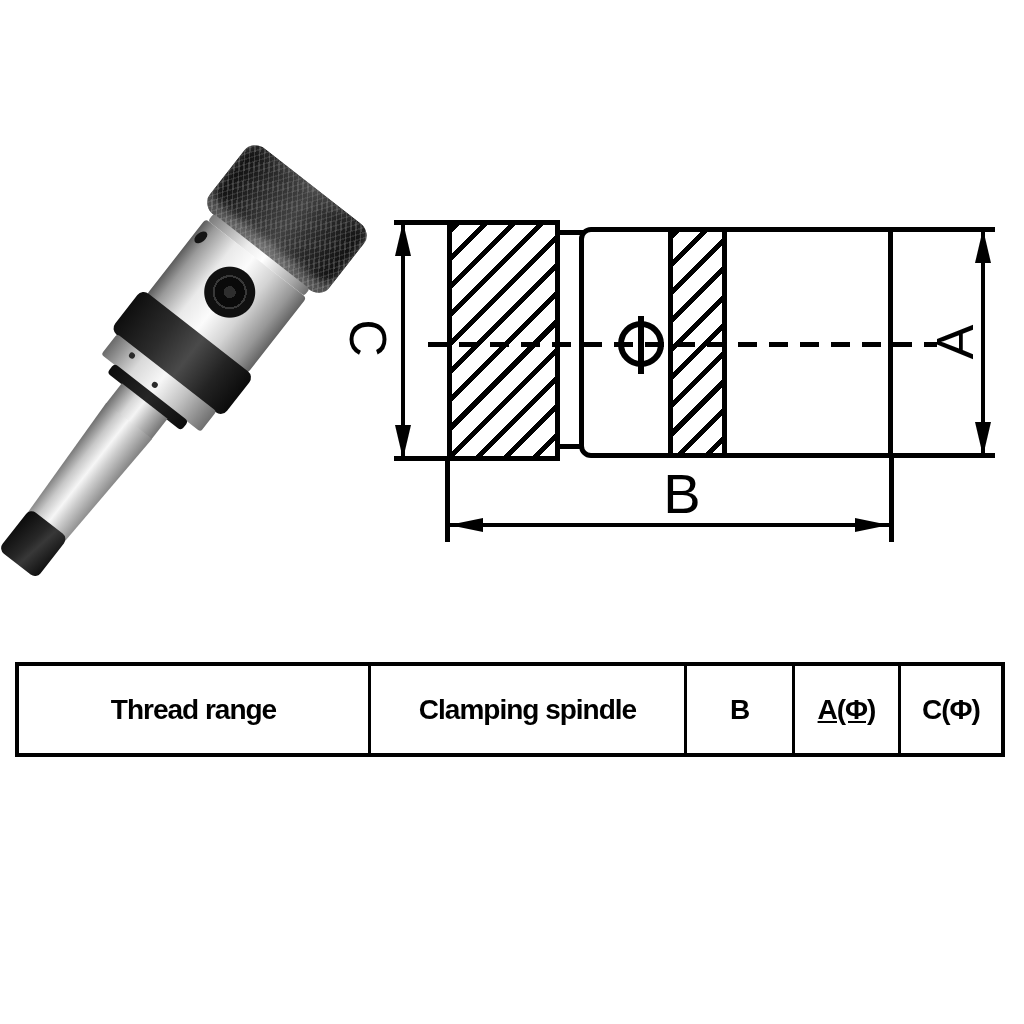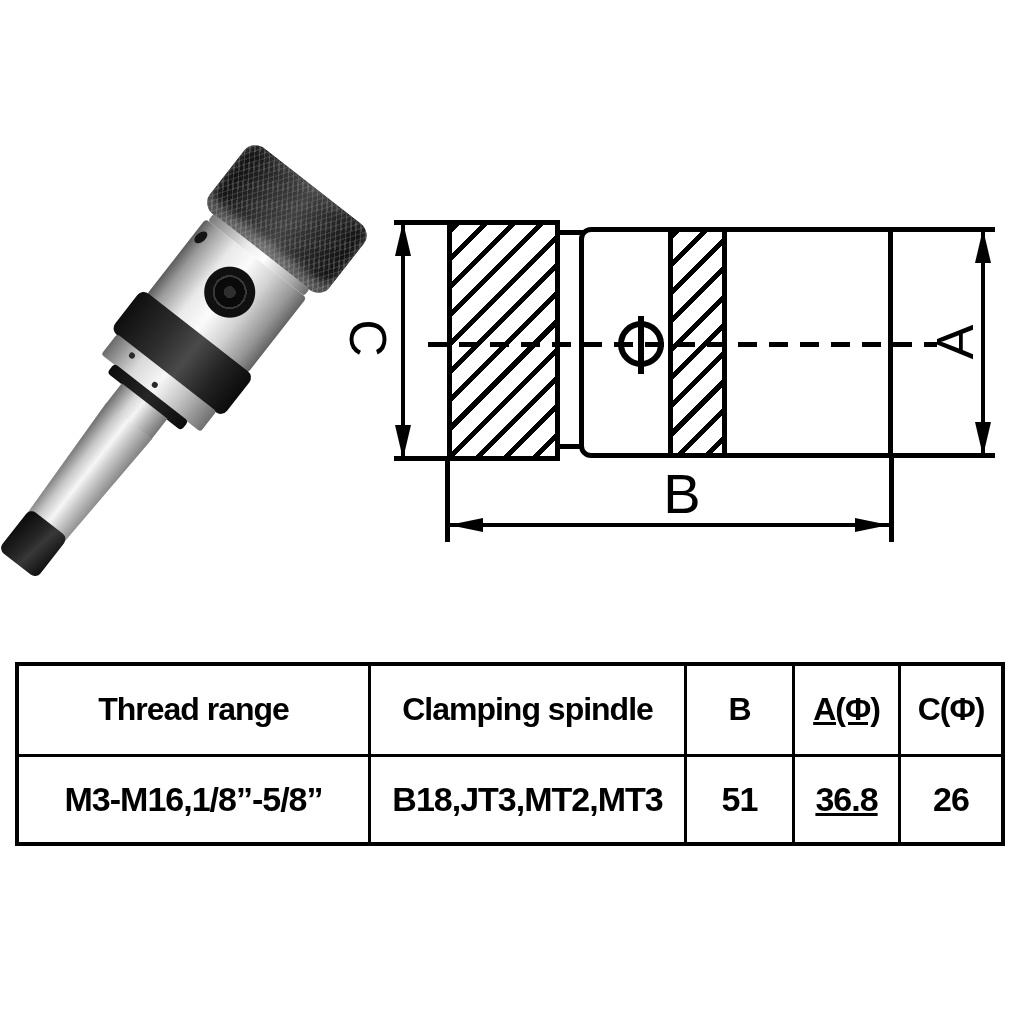--- a/index.html
+++ b/index.html
@@ -58,21 +58,21 @@
   .arr-up{border-left:8px solid transparent;border-right:8px solid transparent;border-bottom:34px solid #000;}
   .arr-dn{border-left:8px solid transparent;border-right:8px solid transparent;border-top:34px solid #000;}
   .arr-lf{border-top:7px solid transparent;border-bottom:7px solid transparent;border-right:34px solid #000;}
   .arr-rt{border-top:7px solid transparent;border-bottom:7px solid transparent;border-left:34px solid #000;}
   .dim-label{position:absolute;width:60px;height:60px;line-height:60px;text-align:center;
        font-size:52px;font-weight:400;}
 
   
   .spec-table{left:15px;top:662px;border-collapse:collapse;table-layout:fixed;}
   .spec-table td{border:3px solid #000;text-align:center;vertical-align:middle;
-       font-weight:bold;font-size:32px;letter-spacing:-1px;padding:0;}
+       font-weight:bold;font-size:28px;letter-spacing:-1px;padding:0;}
   .spec-table{border:4px solid #000;}
   .c1{width:349px;} .c2{width:313px;} .c3{width:105px;} .c4{width:103px;text-decoration:underline;} .c5{width:100px;}
   .rowH{height:91px;} .rowD{height:89px;}
   .spec-table td.val{font-size:34px;}
 </style>
 </head>
 <body>
 
 <div class="abs photo">
   <div class="part cap"></div>
@@ -132,21 +132,14 @@
 
 <table class="abs spec-table">
   <tbody>
       <tr class="rowH">
     <td class="c1">Thread range</td>
     <td class="c2">Clamping spindle</td>
     <td class="c3">B</td>
     <td class="c4">A(Φ)</td>
     <td class="c5">C(Φ)</td>
   </tr>
-  <tr class="rowD">
-    <td class="c1 val">M3-M16,1/8”-5/8”</td>
-    <td class="c2 val">B18,JT3,MT2,MT3</td>
-    <td class="c3 val">51</td>
-    <td class="c4 val">36.8</td>
-    <td class="c5 val">26</td>
-  </tr>
 </tbody>
   </table>
 
 </body></html>

